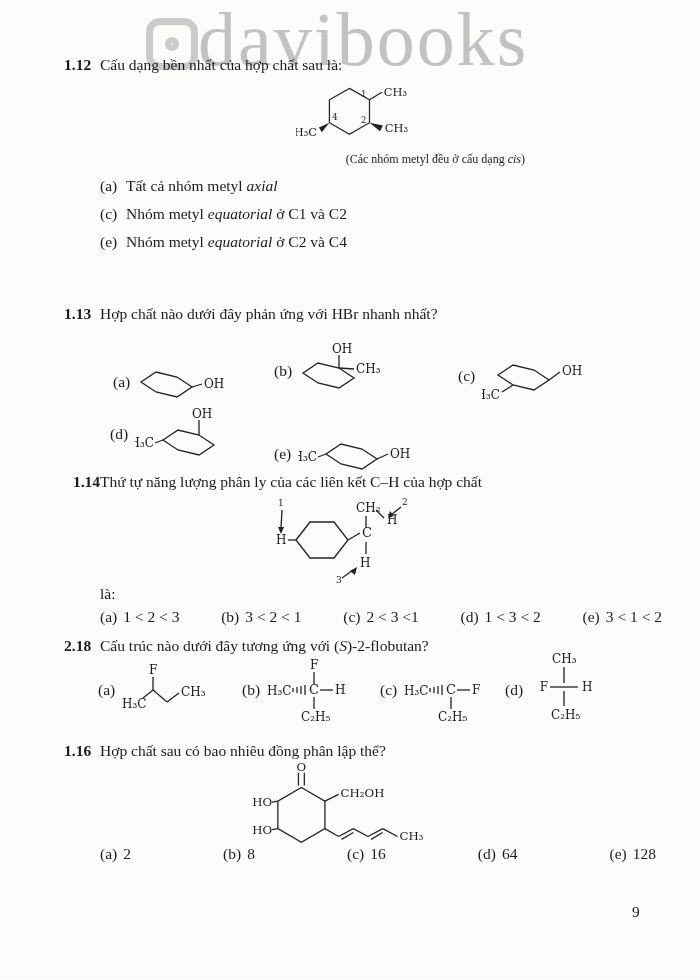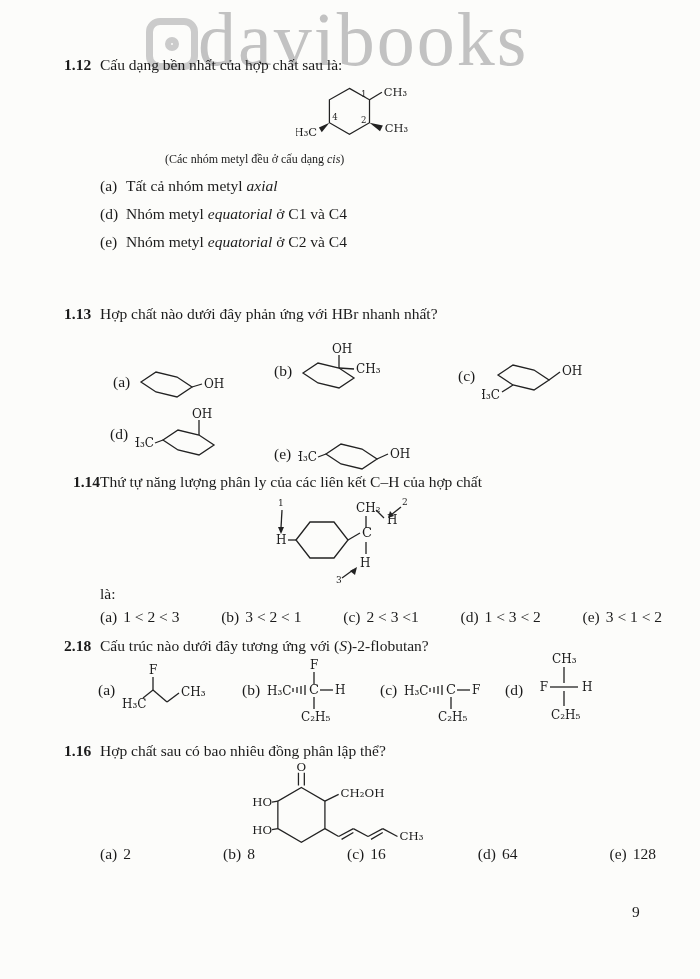--- a/index.html
+++ b/index.html
@@ -2,21 +2,21 @@
 <html><head>
 <meta charset="utf-8">
 <style>
   * { margin:0; padding:0; box-sizing:border-box; }
   html,body { background:#e9e9e9; }
   body { font-family:"Liberation Serif","DejaVu Serif",serif; }
   .page { position:relative; width:700px; height:979px; margin:0 auto;
           background:#fcfcfa; color:#1b1b1b; overflow:hidden; }
   .q-line { position:absolute; font-size:15.5px; white-space:nowrap; }
   .q-num  { font-weight:bold; display:inline-block; width:36px; }
-  .caption { position:absolute; font-size:12px; text-align:left; }
+  .caption { position:absolute; font-size:12px; text-align:right; }
   .opt-list { position:absolute; }
   .opt { font-size:15.5px; margin-bottom:10px; white-space:nowrap; }
   .opt-label { display:inline-block; width:26px; }
   em { font-style:italic; }
   .struct { position:absolute; display:flex; align-items:center; gap:7px; }
   .s-label { font-size:15.5px; }
   .abs { position:absolute; }
   .row-opts { position:absolute; display:flex; justify-content:space-between; font-size:15.5px; }
   .row-opts .cell .opt-label { width:auto; margin-right:6px; }
   svg { display:block; }
@@ -67,21 +67,21 @@
     <text x="6" y="56" text-anchor="end">H₃C</text>
     <text class="sm" x="22" y="39">4</text>
   </svg>
 
   <div class="caption" style="left:165px; top:152px; width:360px;">
     <span>(Các nhóm metyl đều ở cấu dạng </span><em>cis</em><span>)</span>
   </div>
 
   <div class="opt-list" style="left:100px; top:177px;">
     <div class="opt"><span class="opt-label">(a)</span><span>Tất cả nhóm metyl </span><em>axial</em><span></span></div>
-    <div class="opt"><span class="opt-label">(d)</span><span>Nhóm metyl </span><em>equatorial</em><span> ở C1 và C4</span></div>
+    <div class="opt"><span class="opt-label">(c)</span><span>Nhóm metyl </span><em>equatorial</em><span> ở C1 và C2</span></div>
     <div class="opt"><span class="opt-label">(e)</span><span>Nhóm metyl </span><em>equatorial</em><span> ở C2 và C4</span></div>
   </div>
 
   <div class="q-line" style="left:64px; top:305px;">
     <span class="q-num">1.13</span><span>Hợp chất nào dưới đây phản ứng với HBr nhanh nhất?</span>
   </div>
 
   <div class="struct" style="left:113px; top:356px;">
     <span class="s-label">(a)</span>
     <svg width="100" height="52" viewBox="0 0 100 52">

